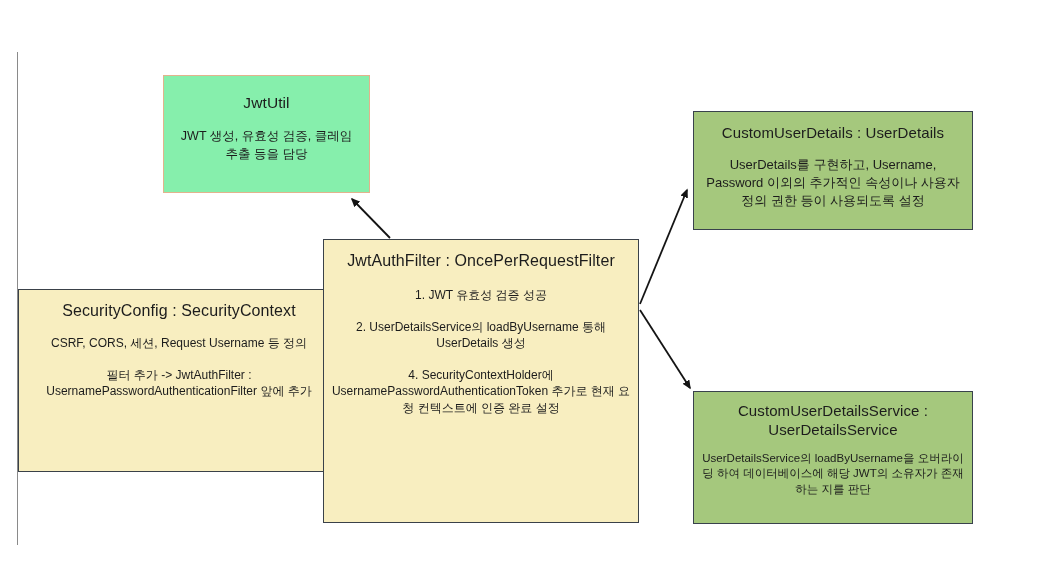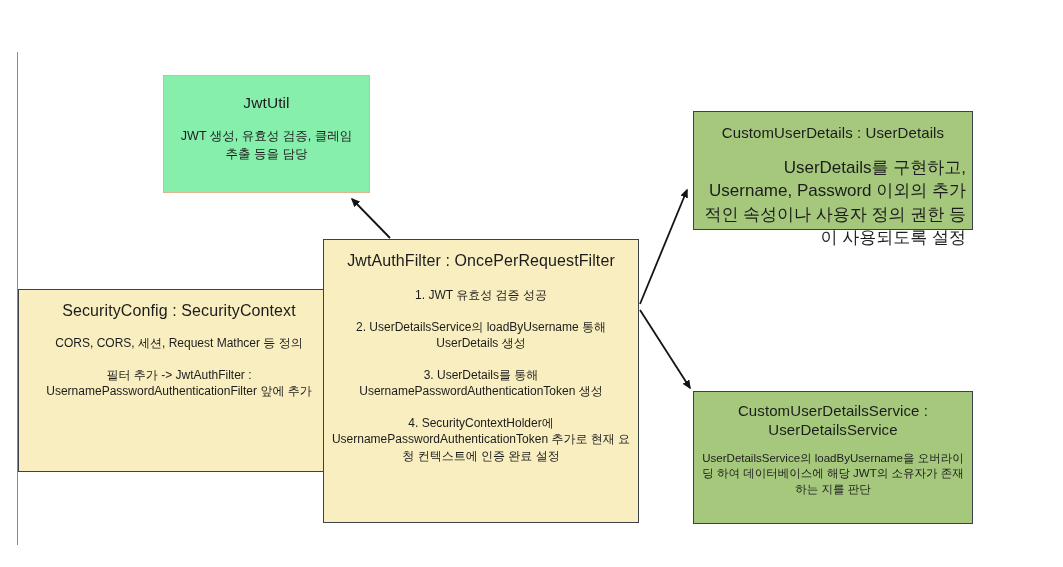--- a/index.html
+++ b/index.html
@@ -72,21 +72,21 @@
   
   .box-green {
     background: #A5C87D;
     border: 1px solid #39424C;
   }
   .box-customuserdetails {
     left: 693px; top: 111px; width: 280px; height: 119px;
     padding: 12px 6px 16px 6px;
   }
   .box-customuserdetails .box-title { font-size: 15px; }
-  .box-customuserdetails .box-body { margin-top: 13px; font-size: 17px; text-align: right; }
+  .box-customuserdetails .box-body { margin-top: 13px; font-size: 13px; }
   .box-customuserdetailsservice {
     left: 693px; top: 391px; width: 280px; height: 133px;
     padding: 10px 6px 16px 6px;
   }
   .box-customuserdetailsservice .box-title { font-size: 15px; }
   .box-customuserdetailsservice .box-body { margin-top: 11px; font-size: 11.5px; }
 
   svg.arrows {
     position: absolute;
     left: 0; top: 0;
@@ -117,31 +117,30 @@
   <div class="box box-jwtutil">
     <div class="box-title">JwtUtil</div>
     <div class="box-body">
       <p>JWT 생성, 유효성 검증, 클레임 추출 등을 담당</p>
     </div>
   </div>
 
   <div class="box box-securityconfig">
     <div class="box-title">SecurityConfig : SecurityContext</div>
     <div class="box-body">
-      <p>CORS, CORS, 세션, Request Mathcer 등 정의</p>
+      <p>CSRF, CORS, 세션, Request Username 등 정의</p>
       <p>필터 추가 -&gt; JwtAuthFilter : UsernamePasswordAuthenticationFilter 앞에 추가</p>
     </div>
   </div>
 
   <div class="box box-jwtauthfilter">
     <div class="box-title">JwtAuthFilter : OncePerRequestFilter</div>
     <div class="box-body">
       <p>1. JWT 유효성 검증 성공</p>
       <p>2. UserDetailsService의 loadByUsername 통해 UserDetails 생성</p>
-      <p>3. UserDetails를 통해 UsernamePasswordAuthenticationToken 생성</p>
       <p>4. SecurityContextHolder에 UsernamePasswordAuthenticationToken 추가로 현재 요청 컨텍스트에 인증 완료 설정</p>
     </div>
   </div>
 
   <div class="box box-green box-customuserdetails">
     <div class="box-title">CustomUserDetails : UserDetails</div>
     <div class="box-body">
       <p>UserDetails를 구현하고, Username, Password 이외의 추가적인 속성이나 사용자 정의 권한 등이 사용되도록 설정</p>
     </div>
   </div>

